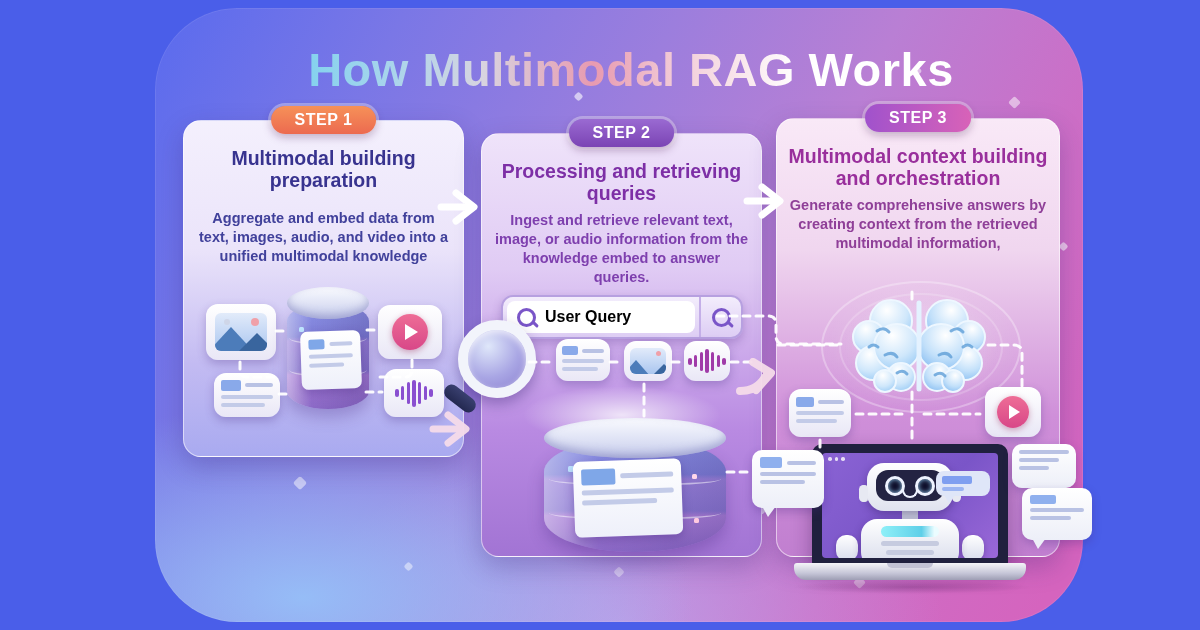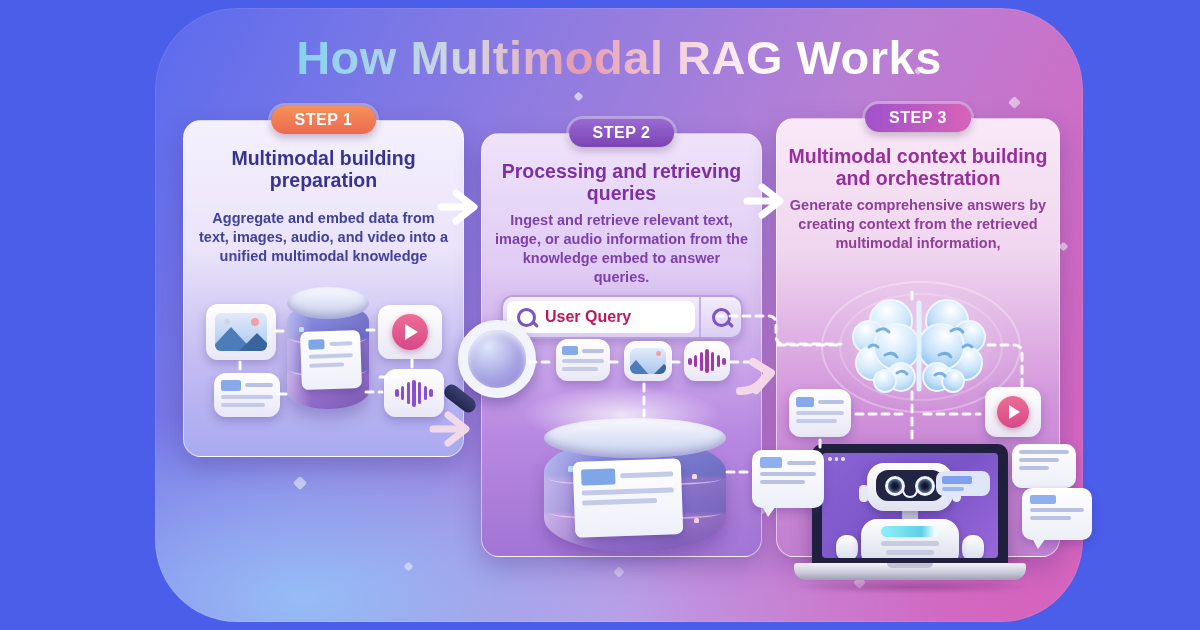--- a/index.html
+++ b/index.html
@@ -7,21 +7,21 @@
     font-family:"Liberation Sans",sans-serif;background:#4a5ee9;}
   
   .panel{position:absolute;left:155px;top:8px;width:928px;height:614px;border-radius:82px;
     background:
       radial-gradient(ellipse 60% 45% at 16% 96%, rgba(150,192,248,.95), rgba(150,192,248,0) 70%),
       radial-gradient(ellipse 50% 40% at 50% 100%, rgba(190,180,245,.55), rgba(190,180,245,0) 70%),
       linear-gradient(118deg,#5a6bee 0%,#7a77e6 20%,#9c7edd 42%,#b97fd4 60%,#cc6ec6 78%,#d564be 96%);
     box-shadow:0 0 0 1px rgba(255,255,255,.08) inset;}
   .spark{position:absolute;background:rgba(255,255,255,.85);transform:rotate(45deg);border-radius:2px;}
   
-  .title{position:absolute;left:155px;top:30px;width:928px;margin:0;text-align:center;
+  .title{position:absolute;left:155px;top:30px;width:928px;margin:12px;text-align:center;
     font-size:47px;font-weight:800;letter-spacing:.5px;
     background:linear-gradient(90deg,#5fd0f0 6%,#a8d4ec 24%,#d8d4e0 34%,#e89ab0 46%,#f2ccd8 55%,#ffffff 68%,#ffffff 100%);
     -webkit-background-clip:text;background-clip:text;color:transparent;
     text-shadow:0 2px 10px rgba(80,40,140,.0);}
   
   .card{position:absolute;border-radius:18px;border:1.5px solid rgba(255,255,255,.55);
     box-shadow:0 10px 26px rgba(55,35,120,.28);}
   .card1{left:183px;top:120px;width:279px;height:335px;
     background:linear-gradient(180deg,#f4f0fd 0%,#ebe4fa 38%,#c3bbf2 72%,#a9aaf0 100%);}
   .card2{left:481px;top:133px;width:279px;height:422px;
@@ -83,21 +83,21 @@
   .doc-card .g{border-radius:2px;background:#c3cbe8;}
   
   .search-outer{position:absolute;display:flex;align-items:stretch;
     background:linear-gradient(180deg,#f3edfc,#ddcdf4);border:2px solid #b7a0e0;border-radius:12px;
     box-shadow:0 4px 10px rgba(90,50,140,.3);}
   .search-field{flex:1;display:flex;align-items:center;gap:9px;background:#fff;margin:4px;
     border-radius:8px;padding:0 10px;}
   .mag-glyph{position:relative;width:13px;height:13px;border:3px solid #7a55c8;border-radius:50%;flex:none;}
   .mag-glyph::after{content:"";position:absolute;width:7px;height:3px;background:#7a55c8;border-radius:2px;
     right:-6px;bottom:-2px;transform:rotate(45deg);}
-  .search-text{font-weight:700;color:#be185d;font-size:16px;}
+  .search-text{font-weight:700;color:#000000;font-size:16px;}
   .search-btn{width:40px;display:flex;align-items:center;justify-content:center;border-left:2px solid #c4afe8;}
   
   .big-mag{position:absolute;z-index:6;}
   .big-mag .lens{width:58px;height:58px;border-radius:50%;border:10px solid #f2f4fb;
     background:radial-gradient(circle at 35% 28%,#dfe7fa 0%,#a9a6e4 55%,#8a7fd0 100%);
     box-shadow:0 6px 14px rgba(60,40,120,.4), inset 0 3px 6px rgba(255,255,255,.7);}
   .big-mag .handle{position:absolute;left:-16px;bottom:-8px;width:36px;height:15px;border-radius:8px;
     background:linear-gradient(180deg,#3a4070,#232850);transform:rotate(38deg);}
   
   .brain-glow{position:absolute;border-radius:50%;border:2px solid rgba(255,255,255,.3);

